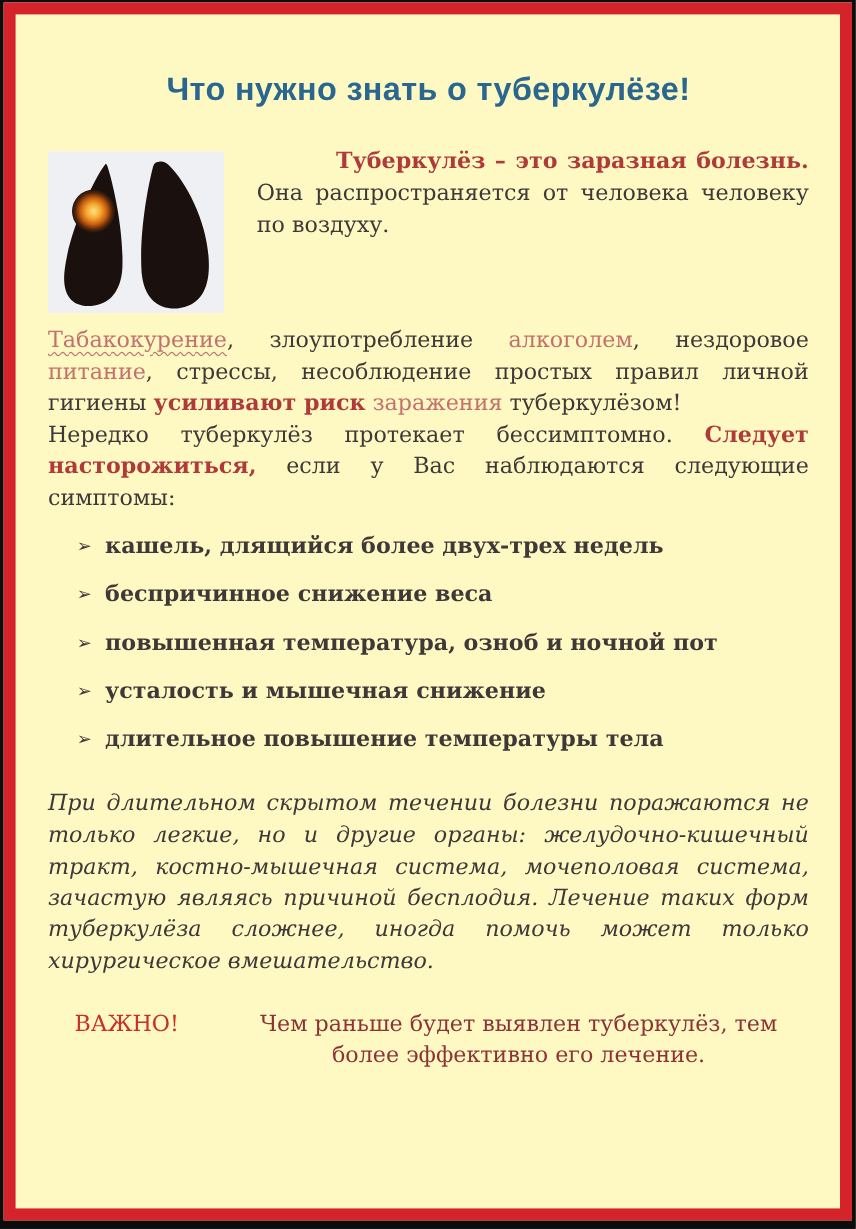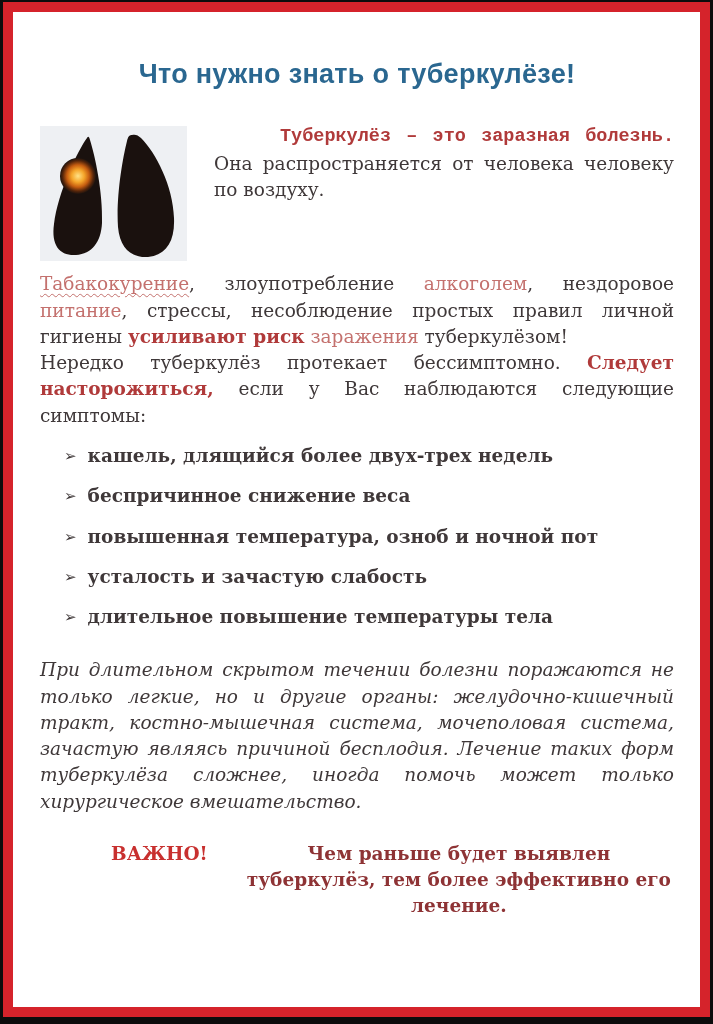--- a/index.html
+++ b/index.html
@@ -7,21 +7,21 @@
     padding: 0;
     width: 713px;
     height: 1024px;
     background: #0c0c0c;
     overflow: hidden;
   }
   .poster {
     position: absolute;
     top: 2px; left: 3px; right: 3px; bottom: 7px;
     border: 10px solid #d5232b;
-    background: #ffffff;
+    background: #fef9c3;
     box-sizing: border-box;
   }
   .content {
     padding: 46px 26px 0 27px;
     font-family: "DejaVu Serif", "Liberation Serif", serif;
     font-size: 18.5px;
     line-height: 1.42;
     color: #3f3839;
     text-align: justify;
   }
@@ -40,21 +40,20 @@
     float: left;
     width: 147px;
     height: 135px;
     margin: 4px 27px 10px 0;
   }
   .lungs-box svg { display: block; }
   p { margin: 0; }
   .lead-sentence {
     color: #b03a3a;
     font-weight: bold;
-    font-family: Liberation Mono, monospace;
   }
   .intro-lead { text-indent: 66px; }
   .red-bold { color: #b03a3a; font-weight: bold; }
   .salmon { color: #c4716e; }
   .wavy-underline {
     text-decoration: underline;
     text-decoration-style: wavy;
     text-decoration-color: #c4716e;
     text-decoration-thickness: 1px;
     text-underline-offset: 3px;
@@ -74,25 +73,25 @@
   .arrow-bullet {
     font-family: "DejaVu Sans", sans-serif;
     font-size: 15px;
     color: #3f3839;
     margin-right: 11px;
     position: relative;
     top: -1px;
   }
   .complications-paragraph { margin-top: 27px; font-style: italic; }
   .important-note {
-    margin: 26px 0 0 71px;
+    margin: 26px 0 0 22px;
     display: flex;
     align-items: flex-start;
-    gap: 36px;
-    font-weight: bold;
+    gap: 48px;
+    font-weight: normal;
   }
   .important-label {
     color: #c8302f;
     white-space: nowrap;
   }
   .important-text {
     color: #8e3335;
     text-align: center;
     max-width: 470px;
   }
@@ -127,21 +126,21 @@
     </div>
 
     <p class="risk-paragraph"><span class="salmon wavy-underline">Табакокурение</span><span>, злоупотребление </span><span class="salmon">алкоголем</span><span>, нездоровое </span><span class="salmon">питание</span><span>, стрессы, несоблюдение простых правил личной гигиены </span><span class="red-bold">усиливают риск</span><span> </span><span class="salmon">заражения</span><span> туберкулёзом!</span></p>
 
     <p class="symptoms-intro"><span>Нередко туберкулёз протекает бессимптомно. </span><span class="red-bold">Следует насторожиться,</span><span> если у Вас наблюдаются следующие симптомы:</span></p>
 
     <ul class="symptoms-list">
       <li><span class="arrow-bullet">➢</span><span>кашель, длящийся более двух-трех недель</span></li>
       <li><span class="arrow-bullet">➢</span><span>беспричинное снижение веса</span></li>
       <li><span class="arrow-bullet">➢</span><span>повышенная температура, озноб и ночной пот</span></li>
-      <li><span class="arrow-bullet">➢</span><span>усталость и зачастую слабость</span></li>
+      <li><span class="arrow-bullet">➢</span><span>усталость и мышечная снижение</span></li>
       <li><span class="arrow-bullet">➢</span><span>длительное повышение температуры тела</span></li>
     </ul>
 
     <p class="complications-paragraph">При длительном скрытом течении болезни поражаются не только легкие, но и другие органы: желудочно-кишечный тракт, костно-мышечная система, мочеполовая система, зачастую являясь причиной бесплодия. Лечение таких форм туберкулёза сложнее, иногда помочь может только хирургическое вмешательство.</p>
 
     <div class="important-note">
       <span class="important-label">ВАЖНО!</span>
       <span class="important-text">Чем раньше будет выявлен туберкулёз, тем более эффективно его лечение.</span>
     </div>
 

